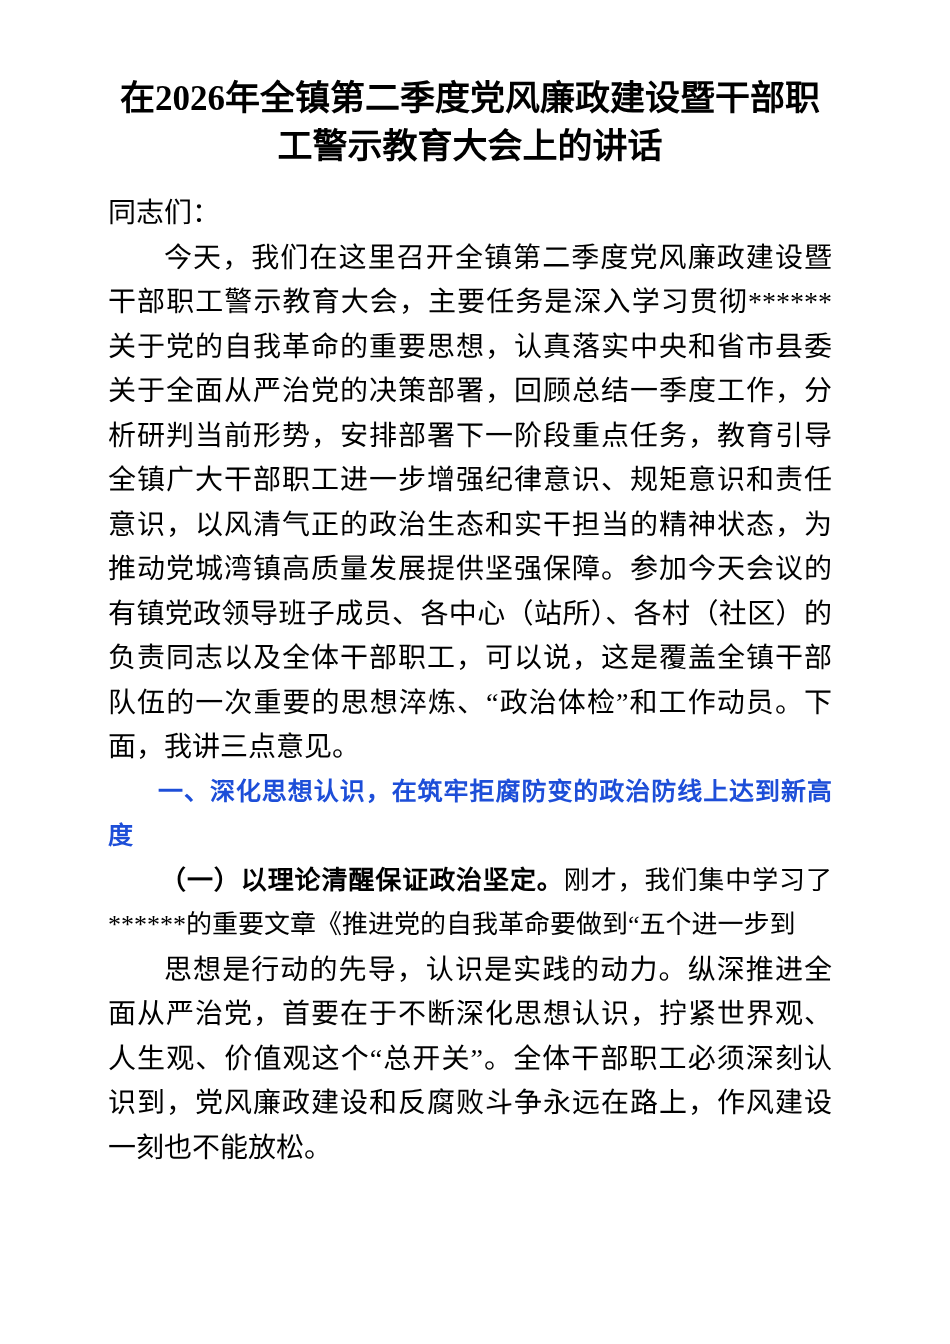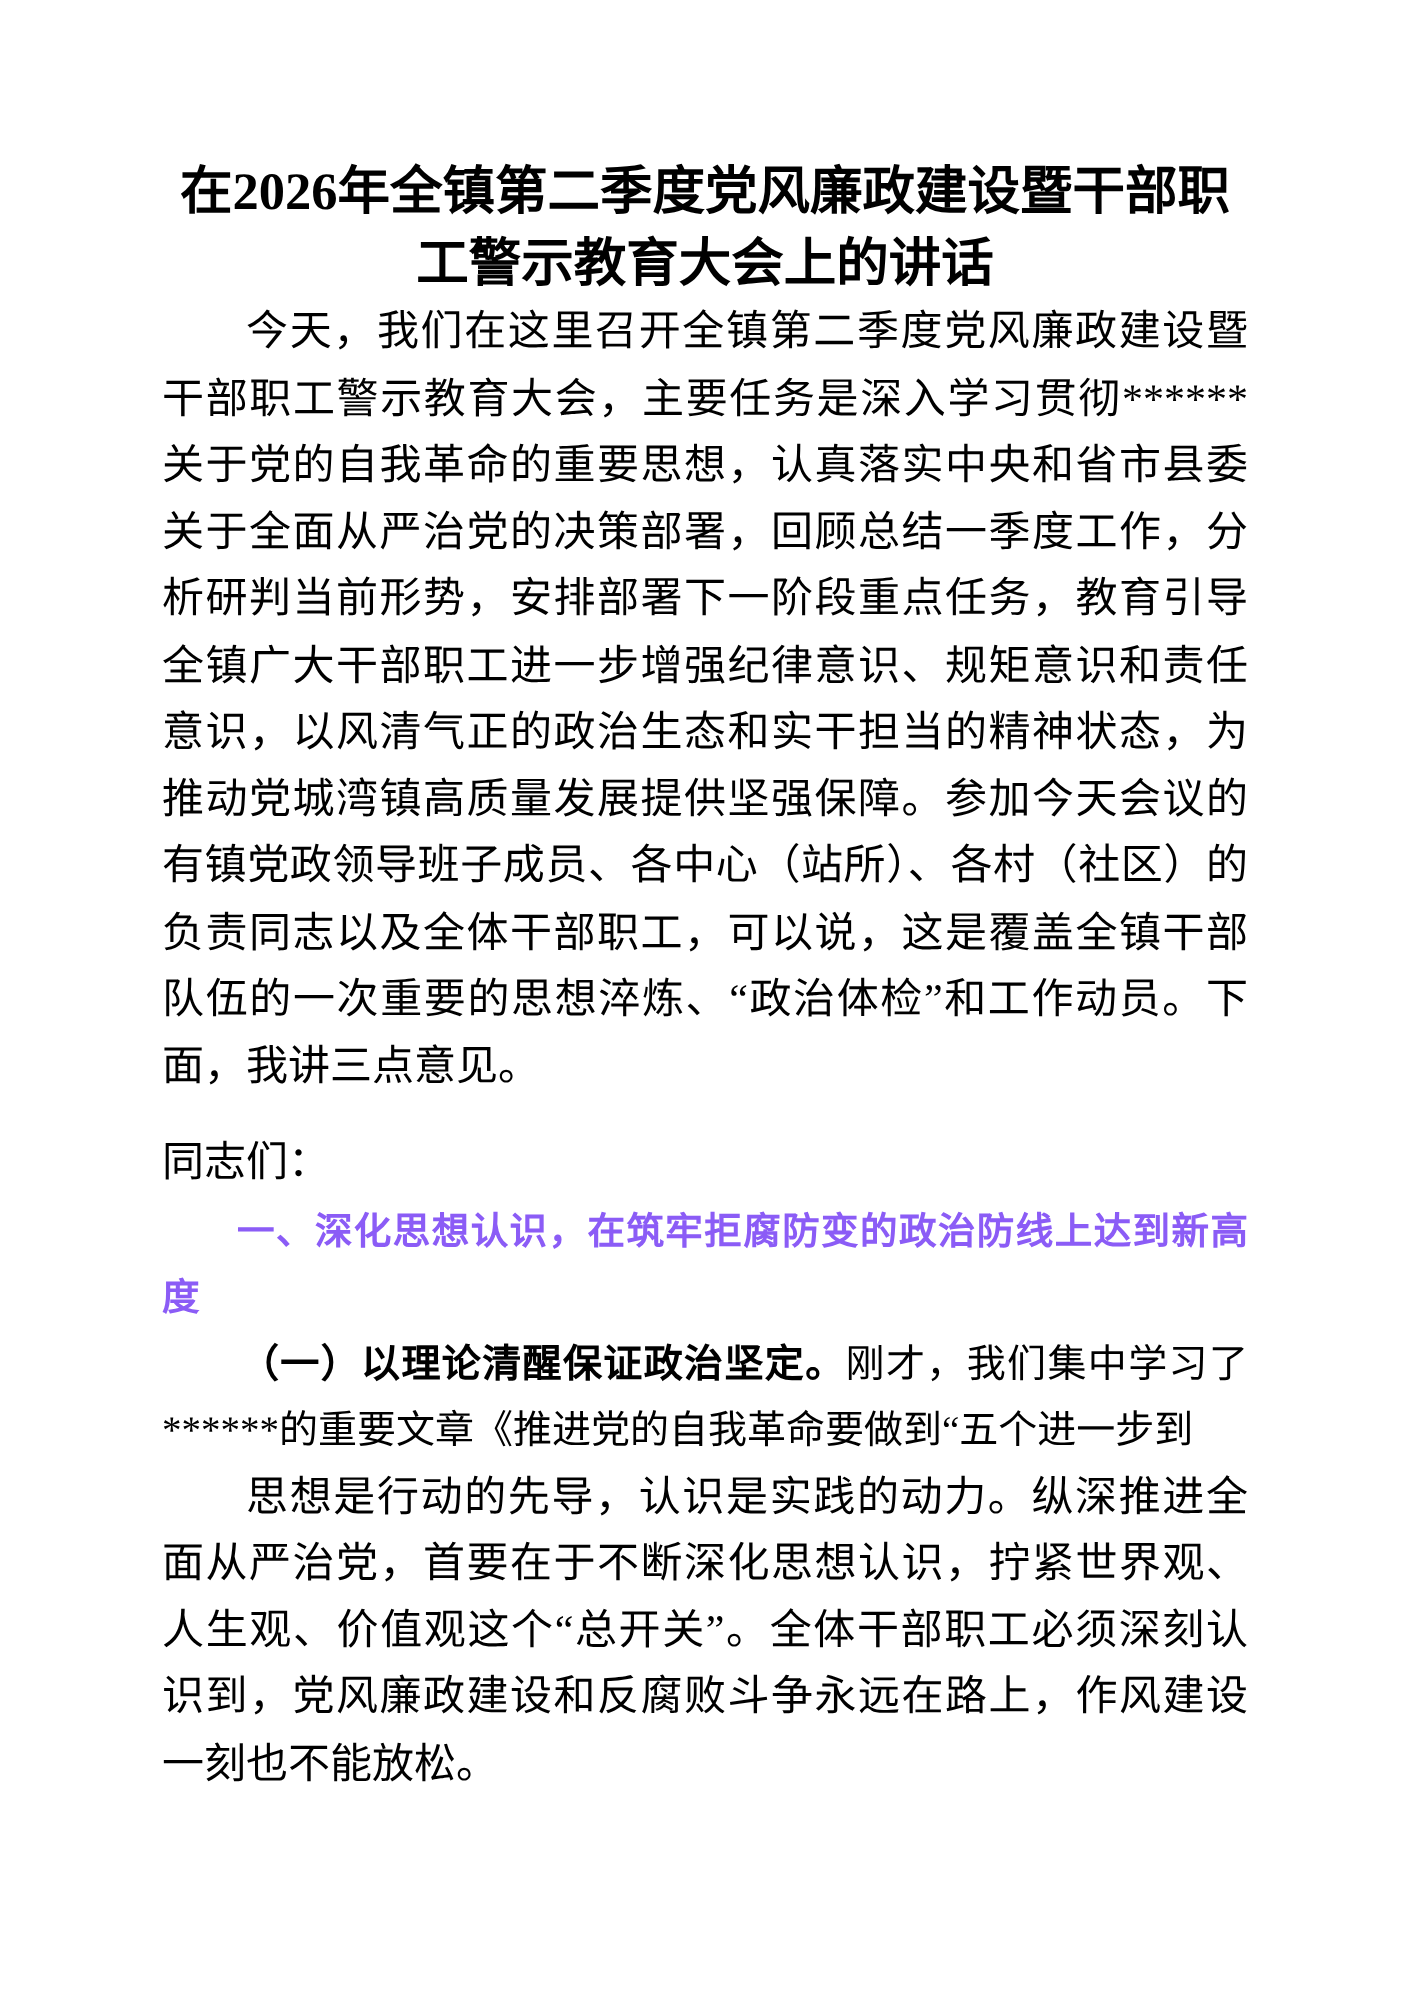--- a/index.html
+++ b/index.html
@@ -20,21 +20,21 @@
     background: #ffffff;
     color: #000000;
     font-family: "Liberation Serif", "DejaVu Serif", serif;
   }
   .doc-title {
     font-family: "Liberation Serif", "DejaVu Serif", serif;
     font-weight: 700;
     font-size: 35px;
     line-height: 48px;
     text-align: center;
-    margin: 104px auto 0 auto;
+    margin: 75px auto 0 auto;
     max-width: 700px;
     color: #000000;
   }
   .body-para {
     font-size: 28px;
     line-height: 44.5px;
     margin: 0;
     text-align: justify;
     text-indent: 2em;
     color: #000000;
@@ -44,39 +44,39 @@
     text-indent: 0;
   }
   .section-heading {
     font-family: "DejaVu Sans", "Liberation Sans", sans-serif;
     font-weight: 700;
     font-size: 25px;
     line-height: 44.5px;
     margin: 0;
     text-indent: 2em;
     text-align: justify;
-    color: #8b5cf6;
+    color: #1d4ed8;
   }
   .sub-para {
     font-size: 26px;
   }
   .sub-para strong {
     font-weight: 700;
   }
 </style>
 </head>
 <body>
 
 <div class="page">
 
   <h1 class="doc-title">在2026年全镇第二季度党风廉政建设暨干部职工警示教育大会上的讲话</h1>
 
+  <p class="body-para salutation">同志们：</p>
+
   <p class="body-para">今天，我们在这里召开全镇第二季度党风廉政建设暨干部职工警示教育大会，主要任务是深入学习贯彻******关于党的自我革命的重要思想，认真落实中央和省市县委关于全面从严治党的决策部署，回顾总结一季度工作，分析研判当前形势，安排部署下一阶段重点任务，教育引导全镇广大干部职工进一步增强纪律意识、规矩意识和责任意识，以风清气正的政治生态和实干担当的精神状态，为推动党城湾镇高质量发展提供坚强保障。参加今天会议的有镇党政领导班子成员、各中心（站所）、各村（社区）的负责同志以及全体干部职工，可以说，这是覆盖全镇干部队伍的一次重要的思想淬炼、“政治体检”和工作动员。下面，我讲三点意见。</p>
-
-  <p class="body-para salutation">同志们：</p>
 
   <h2 class="section-heading">一、深化思想认识，在筑牢拒腐防变的政治防线上达到新高度</h2>
 
   <p class="body-para sub-para"><strong>（一）以理论清醒保证政治坚定。</strong><span>刚才，我们集中学习了******的重要文章《推进党的自我革命要做到“五个进一步到</span></p>
 
   <p class="body-para">思想是行动的先导，认识是实践的动力。纵深推进全面从严治党，首要在于不断深化思想认识，拧紧世界观、人生观、价值观这个“总开关”。全体干部职工必须深刻认识到，党风廉政建设和反腐败斗争永远在路上，作风建设一刻也不能放松。</p>
 
 </div>
 
 </body></html>

